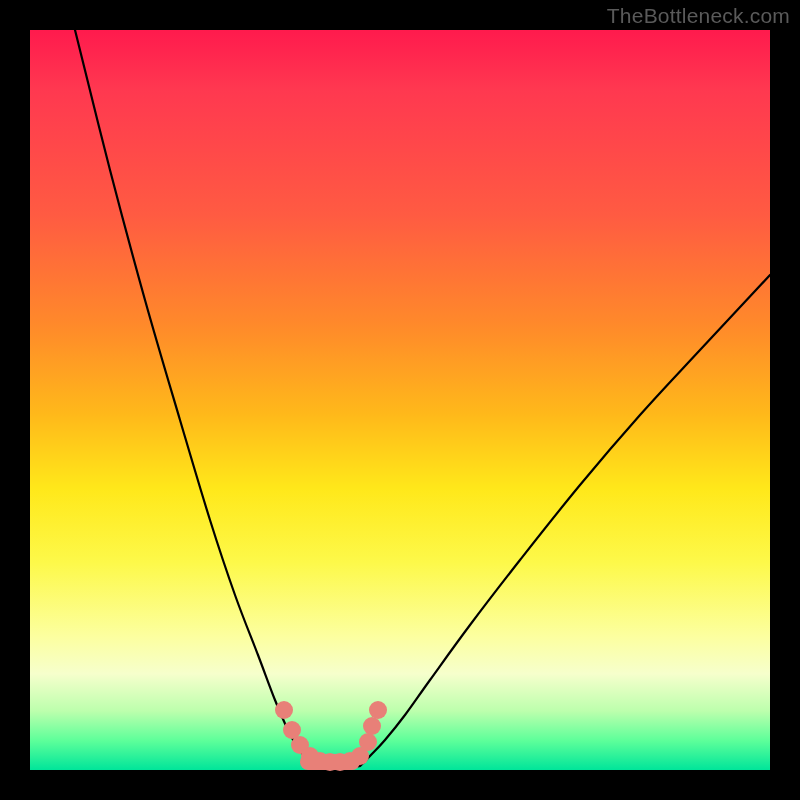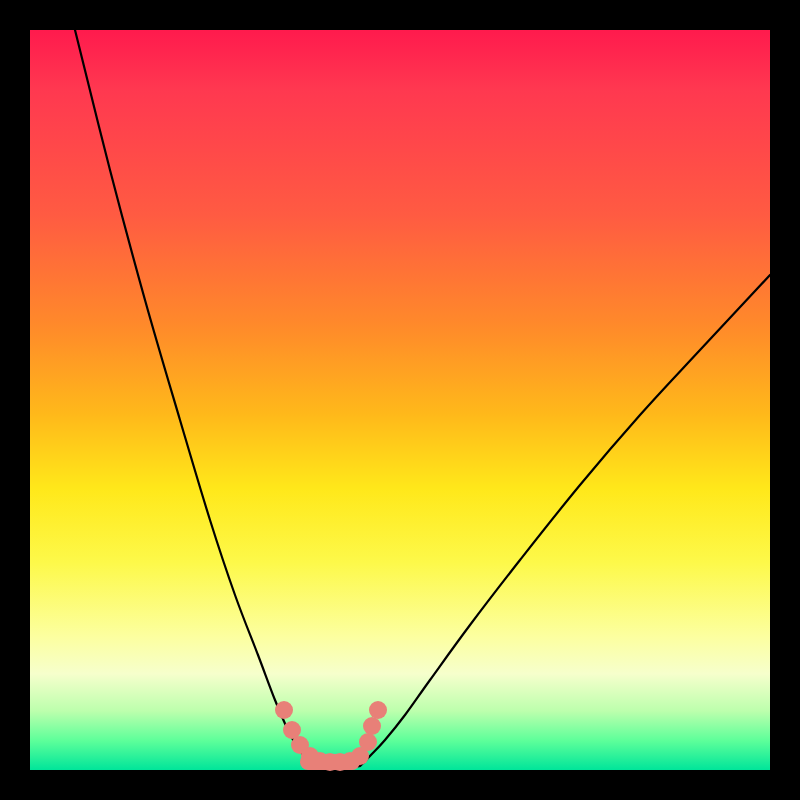--- a/index.html
+++ b/index.html
@@ -81,13 +81,14 @@
           <circle cx="310" cy="732" r="9" fill="#e88078"></circle>
           <circle cx="320" cy="731" r="9" fill="#e88078"></circle>
           <circle cx="330" cy="726" r="9" fill="#e88078"></circle>
           <circle cx="338" cy="712" r="9" fill="#e88078"></circle>
           <circle cx="342" cy="696" r="9" fill="#e88078"></circle>
           <circle cx="348" cy="680" r="9" fill="#e88078"></circle>
           <rect x="270" y="724" width="60" height="16" rx="8" fill="#e88078"></rect>
         </g>
     </svg>
   </div>
+  <div class="watermark">TheBottleneck.com</div>
 </div>
 
 </body></html>

